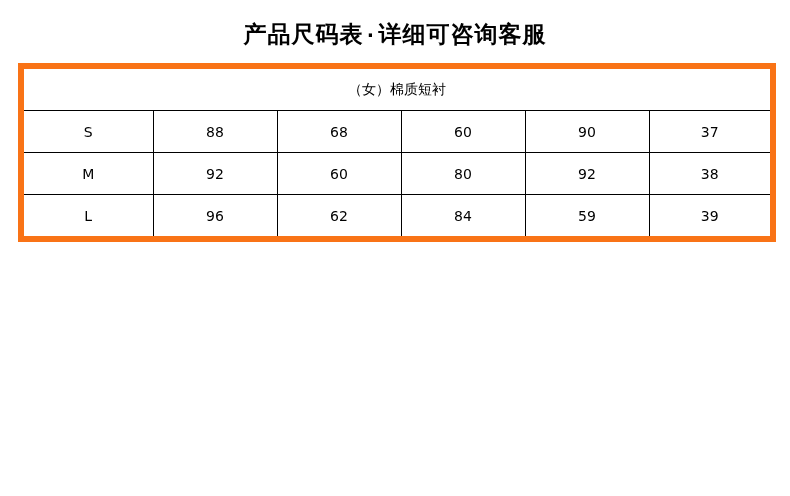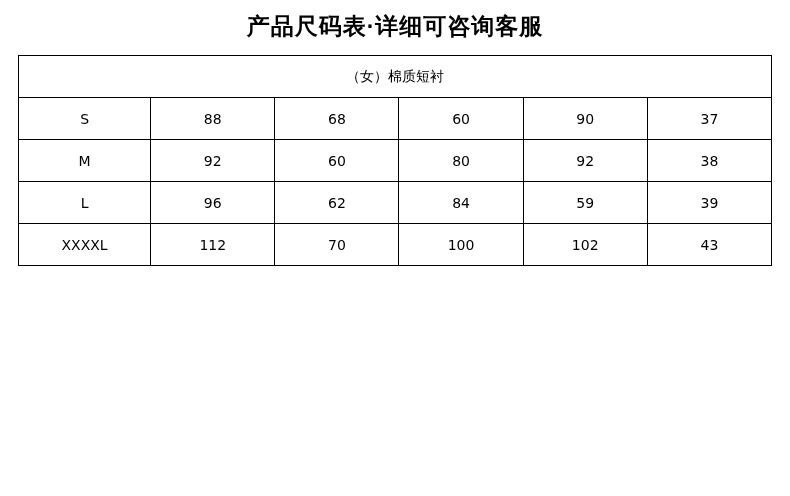--- a/index.html
+++ b/index.html
@@ -18,32 +18,32 @@
     position: relative;
     width: 790px;
     height: 496px;
     box-sizing: border-box;
   }
   .title {
     text-align: center;
     font-size: 23px;
     font-weight: bold;
     letter-spacing: 1px;
-    padding-top: 11px;
+    padding-top: 19px;
     padding-bottom: 13px;
-    font-family: Liberation Sans, sans-serif;
+    font-family: Liberation Mono, monospace;
   }
   .table-wrap {
     margin: 0 18px;
   }
   table.size-table {
     width: 754px;
     border-collapse: collapse;
     table-layout: fixed;
-    border: 1px solid #f97316;
+    border: 6px solid #f97316;
   }
   table.size-table td,
   table.size-table th {
     border: 1px solid #000000;
     text-align: center;
     vertical-align: middle;
     font-weight: normal;
     font-size: 14px;
     height: 41px;
     padding: 0;
@@ -102,25 +102,17 @@
           <td>38</td>
         </tr>
         <tr>
           <td>L</td>
           <td>96</td>
           <td>62</td>
           <td>84</td>
           <td>59</td>
           <td>39</td>
         </tr>
-        <tr>
-          <td>XXXXL</td>
-          <td>112</td>
-          <td>70</td>
-          <td>100</td>
-          <td>102</td>
-          <td>43</td>
-        </tr>
       </tbody>
     </table>
   </div>
 
 </div>
 
 </body></html>

